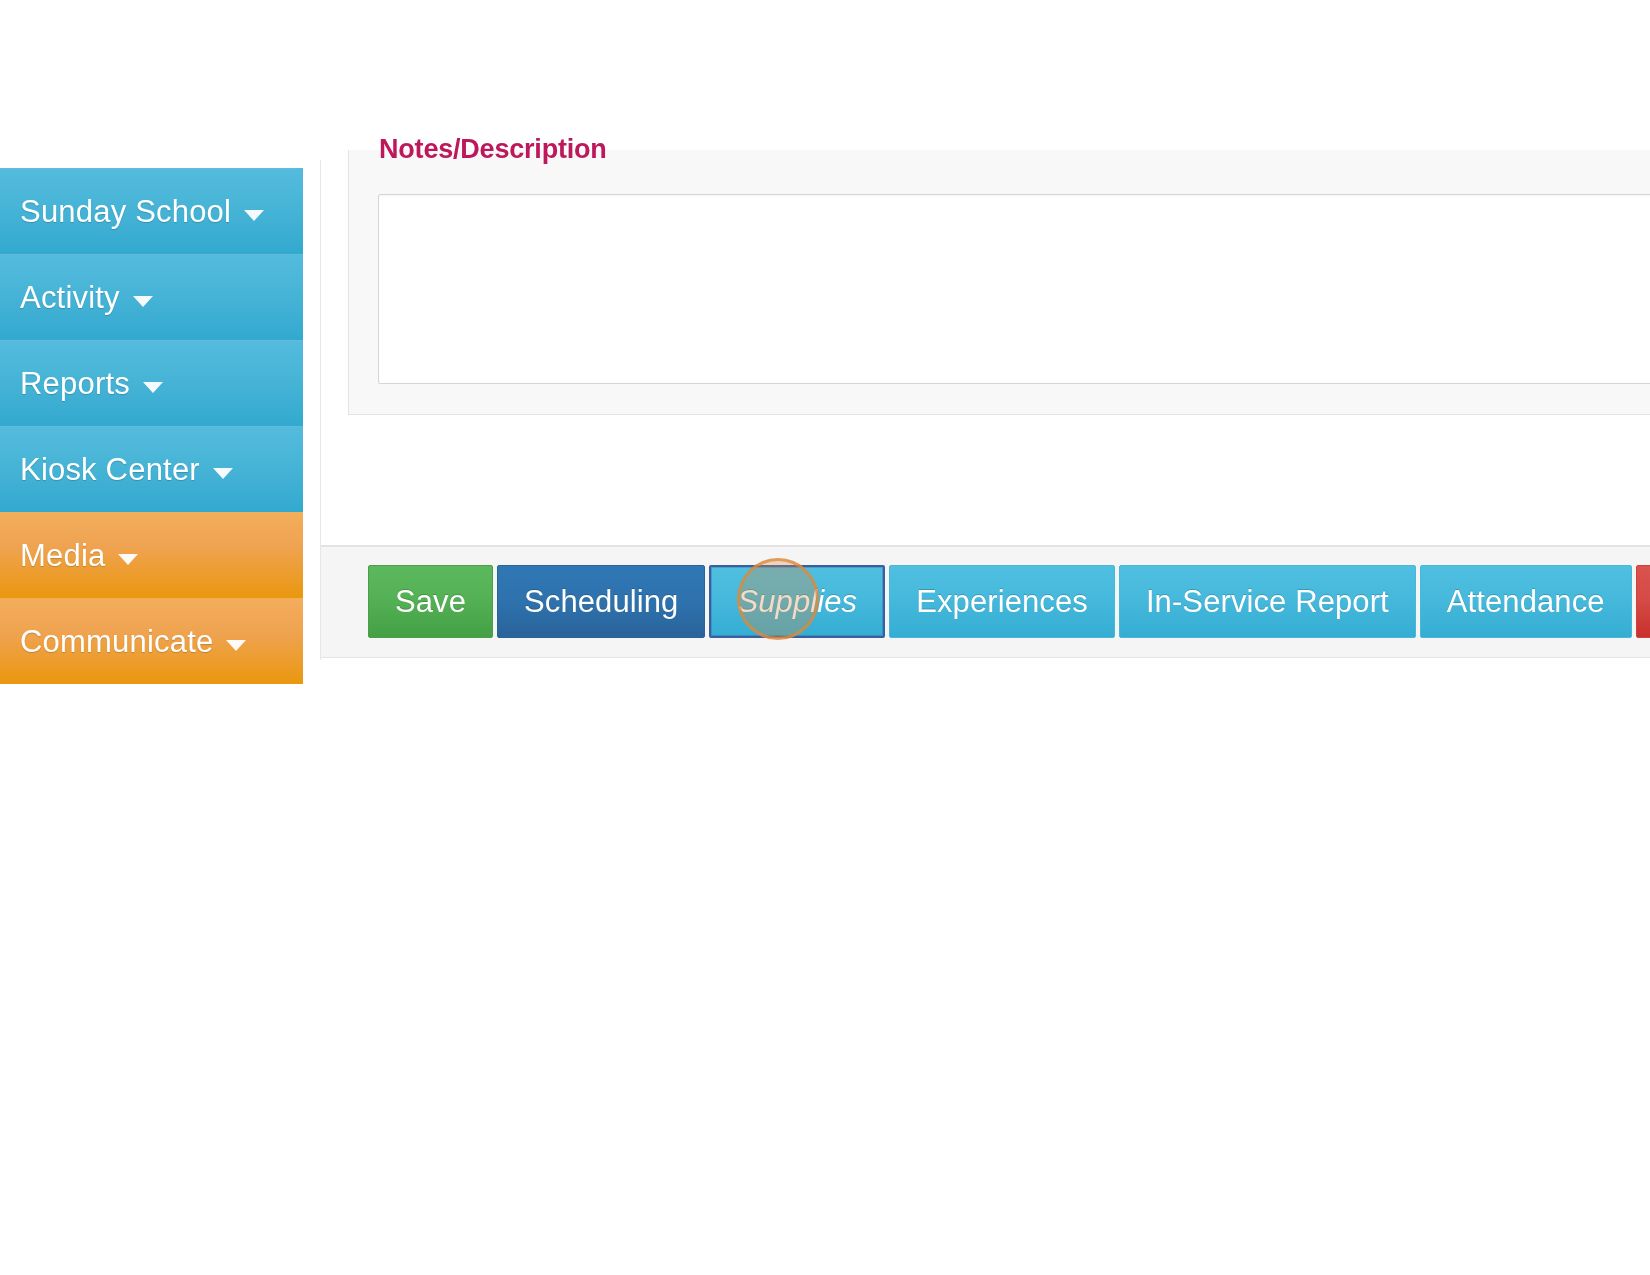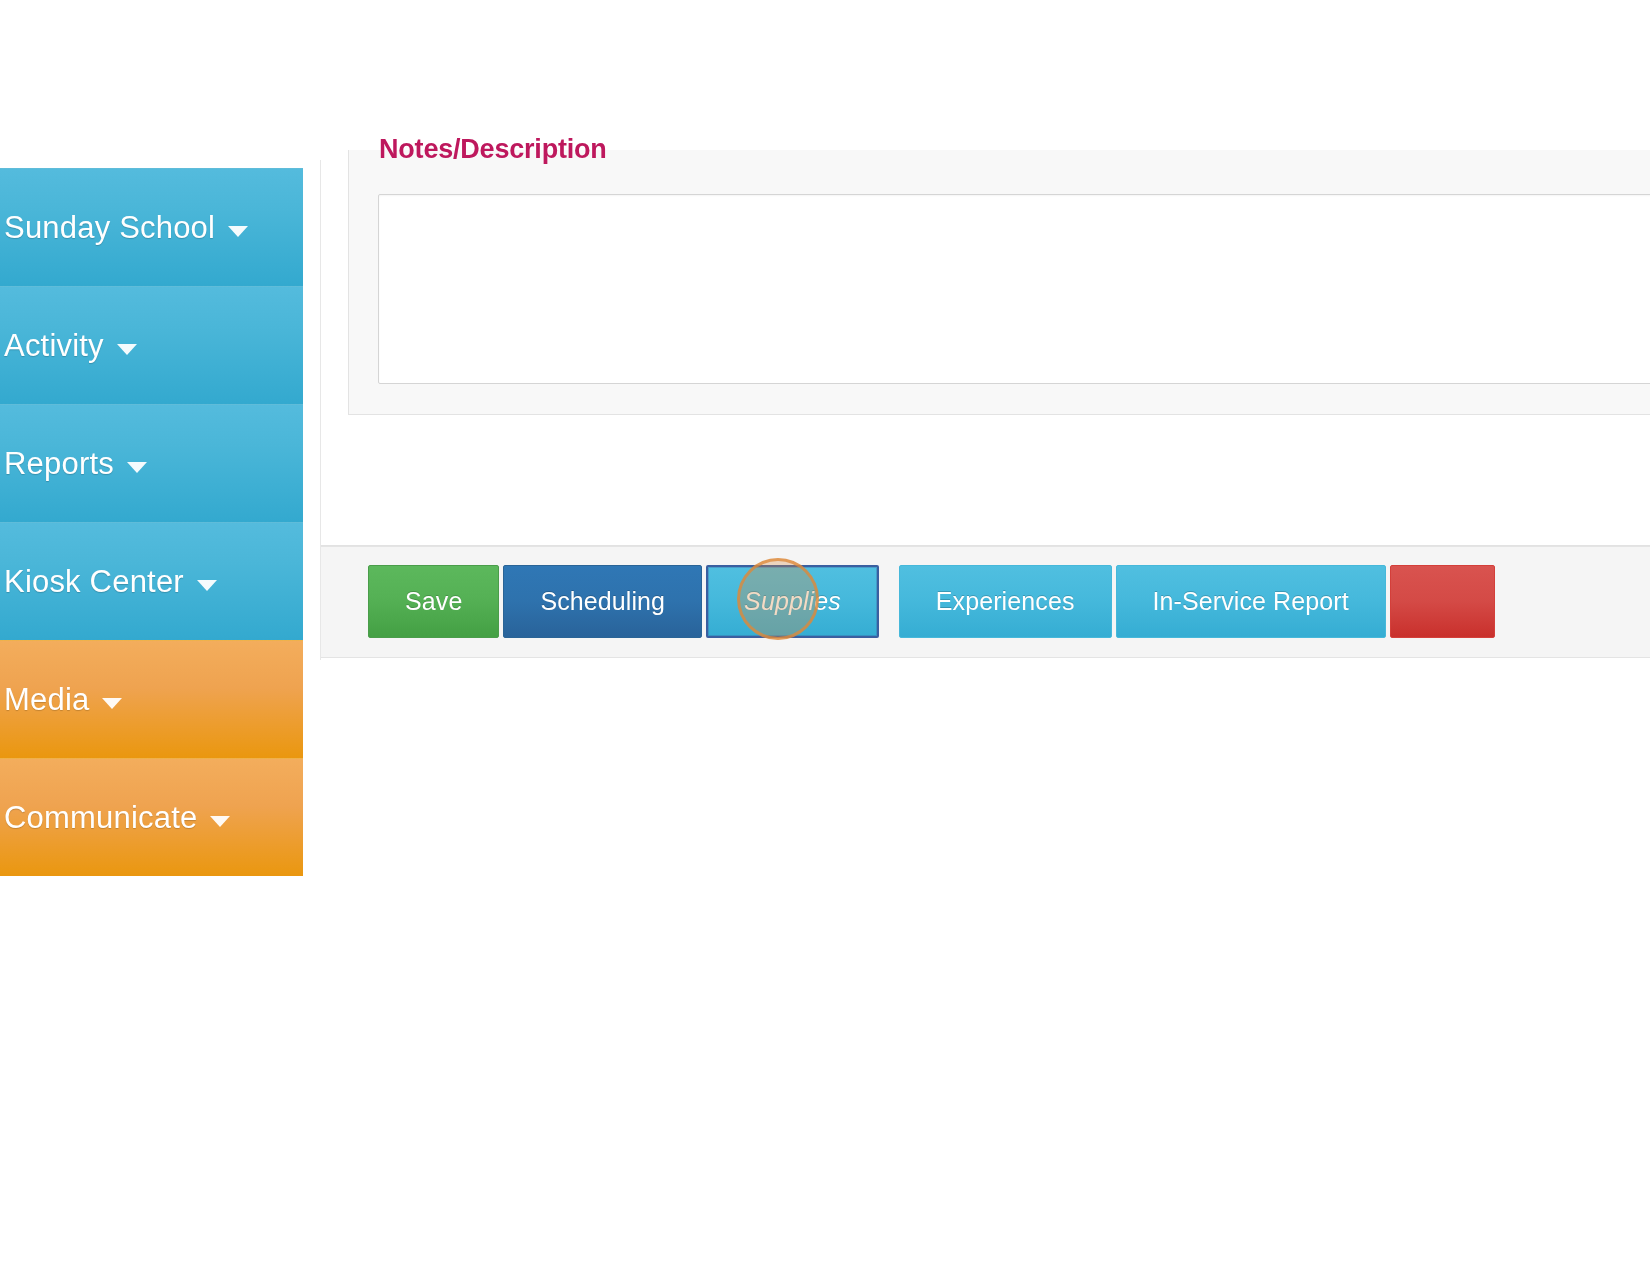--- a/index.html
+++ b/index.html
@@ -20,25 +20,25 @@
     position: absolute;
     left: 0;
     top: 168px;
     width: 303px;
     height: 877px;
     overflow: hidden;
   }
   .nav-item {
     position: relative;
     width: 100%;
-    height: 118px;
+    height: 86px;
     box-sizing: border-box;
     display: flex;
     align-items: center;
-    padding-left: 4px;
+    padding-left: 20px;
     color: #ffffff;
     font-size: 31px;
     font-weight: 400;
     letter-spacing: 0.2px;
     text-shadow: 0 1px 1px rgba(0,0,0,0.18);
     cursor: pointer;
     user-select: none;
   }
   .nav-item.blue {
     background: linear-gradient(to bottom, #54bbdd 0%, #4ab6d8 35%, #33a9cf 100%);
@@ -143,22 +143,22 @@
     display: flex;
     align-items: flex-start;
     gap: 4px;
   }
   .btn {
     height: 73px;
     box-sizing: border-box;
     display: flex;
     align-items: center;
     justify-content: center;
-    padding: 0 36px;
-    font-size: 25px;
+    padding: 0 26px;
+    font-size: 31px;
     font-family: "Liberation Sans", sans-serif;
     color: #ffffff;
     text-shadow: 0 -1px 0 rgba(0,0,0,0.18);
     border: 1px solid transparent;
     border-radius: 2px;
     cursor: pointer;
     white-space: nowrap;
     user-select: none;
     letter-spacing: 0.1px;
   }
@@ -175,21 +175,21 @@
   .btn-info {
     background: linear-gradient(to bottom, #50bfe0 0%, #46b9dc 45%, #35add3 100%);
     border-color: #46b8da;
   }
   .btn-supplies {
     min-width: 170px;
     border: 2px solid #3a5fa0;
     box-shadow: 0 0 0 1px rgba(58,95,160,0.35) inset;
     font-style: italic;
   }
-  .btn-experiences { min-width: 207px; margin-left: 16px; }
+  .btn-experiences { min-width: 207px; }
   .btn-inservice   { min-width: 270px; }
   .btn-attendance  { min-width: 194px; }
   .btn-danger {
     background: linear-gradient(to bottom, #d9534f 0%, #d44a46 50%, #c9302c 100%);
     border-color: #d43f3a;
     min-width: 105px;
   }
 
   
   #cursor-highlight {
@@ -259,19 +259,20 @@
     <button class="btn btn-save">Save</button>
 
     <button class="btn btn-scheduling">Scheduling</button>
 
     <button class="btn btn-info btn-supplies">Supplies</button>
 
     <button class="btn btn-info btn-experiences">Experiences</button>
 
     <button class="btn btn-info btn-inservice">In-Service Report</button>
 
+    <button class="btn btn-info btn-attendance">Attendance</button>
 
     <button class="btn btn-danger"></button>
 
   </div>
 </div>
 
 <div id="cursor-highlight"></div>
 
 </body></html>

